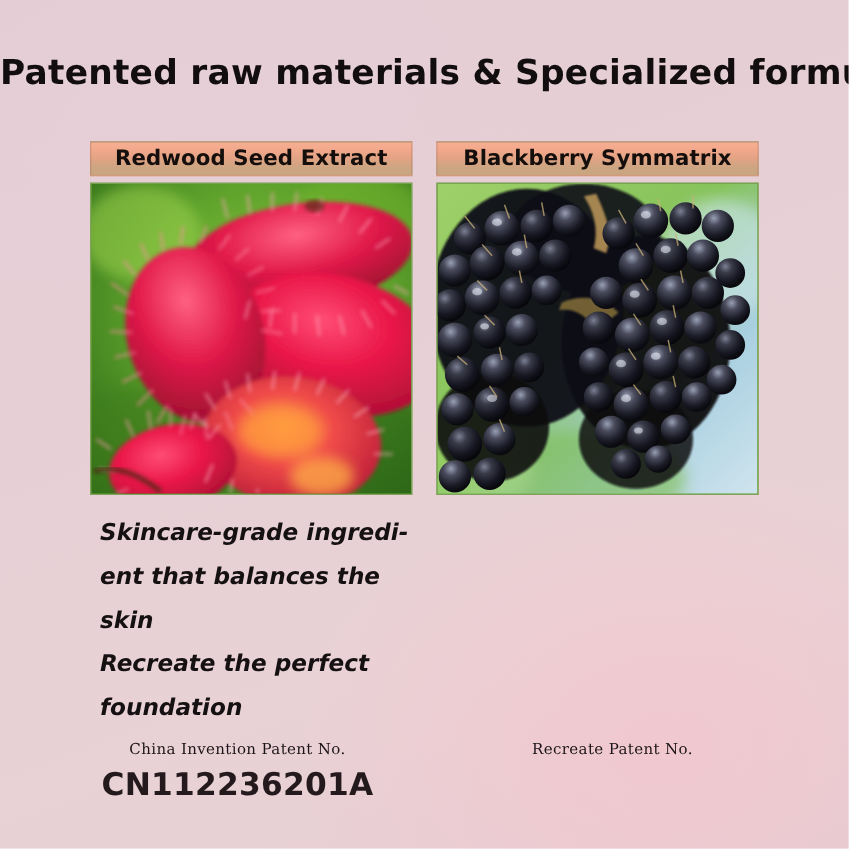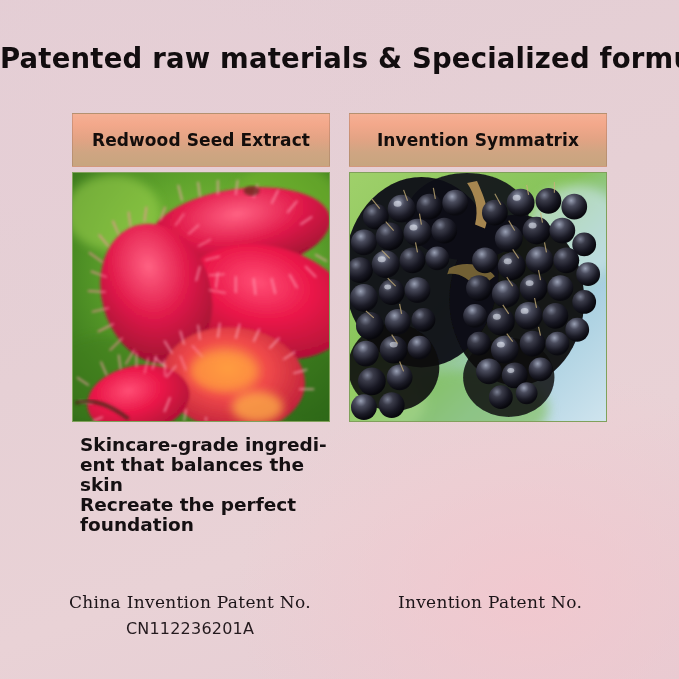--- a/index.html
+++ b/index.html
@@ -46,21 +46,21 @@
     width: 536px;
     display: flex;
     gap: 19px;
   }
   .column {
     width: 258px;
     flex: 0 0 258px;
   }
 
   .card-header {
-    height: 54px;
+    height: 28px;
     box-sizing: border-box;
     display: flex;
     align-items: center;
     justify-content: center;
     background: linear-gradient(180deg,
         #f5b094 0%,
         #f3a88b 20%,
         #e3a384 48%,
         #cfa582 74%,
         #c7a57f 100%);
@@ -85,48 +85,49 @@
   }
   .card-photo svg { display: block; width: 100%; height: 100%; }
 
   .card-desc {
     margin-top: 13px;
     padding-left: 8px;
     color: #151012;
     font-family: "DejaVu Sans", sans-serif;
     font-weight: 700;
     font-size: 18.5px;
-    line-height: 20px;
+    line-height: 35px;
     white-space: pre-line;
+    font-style: italic;
   }
 
   
   .patents {
     position: absolute;
     left: 40px;
     top: 592px;
     width: 600px;
     display: flex;
   }
   .patent {
     width: 300px;
     text-align: center;
   }
   .patent-label {
     font-family: "DejaVu Serif", serif;
-    font-size: 17px;
+    font-size: 12px;
     color: #1c1418;
     letter-spacing: 0.3px;
     white-space: nowrap;
   }
   .patent-number {
     margin-top: 7px;
     font-family: "DejaVu Sans", sans-serif;
-    font-weight: 400;
-    font-size: 16px;
+    font-weight: 700;
+    font-size: 25px;
     color: #241a1e;
     letter-spacing: 0.2px;
     white-space: nowrap;
   }
 </style>
 </head>
 <body>
 
 <div id="poster">
 
@@ -219,21 +220,21 @@
       <div class="card-desc">Skincare-grade ingredi-
 ent that balances the
 skin
 Recreate the perfect
 foundation</div>
     </div>
 
     <div class="column">
 
       <div class="card-header">
-        <span>Invention Symmatrix</span>
+        <span>Blackberry Symmatrix</span>
       </div>
 
       <div class="card-photo">
         <svg viewBox="0 0 258 250" preserveAspectRatio="none">
           <defs>
             <linearGradient id="gbg2" x1="0" y1="0" x2="1" y2="1">
               <stop offset="0%" stop-color="#9fd06a"></stop>
               <stop offset="45%" stop-color="#86c35a"></stop>
               <stop offset="72%" stop-color="#a8cfe0"></stop>
               <stop offset="100%" stop-color="#cfe4ee"></stop>
@@ -368,18 +369,18 @@
   </div>
 
   <div class="patents">
 
     <div class="patent">
       <div class="patent-label">China Invention Patent No.</div>
       <div class="patent-number">CN112236201A</div>
     </div>
 
     <div class="patent">
-      <div class="patent-label">Invention Patent No.</div>
+      <div class="patent-label">Recreate Patent No.</div>
     </div>
 
   </div>
 
 </div>
 
 </body></html>

